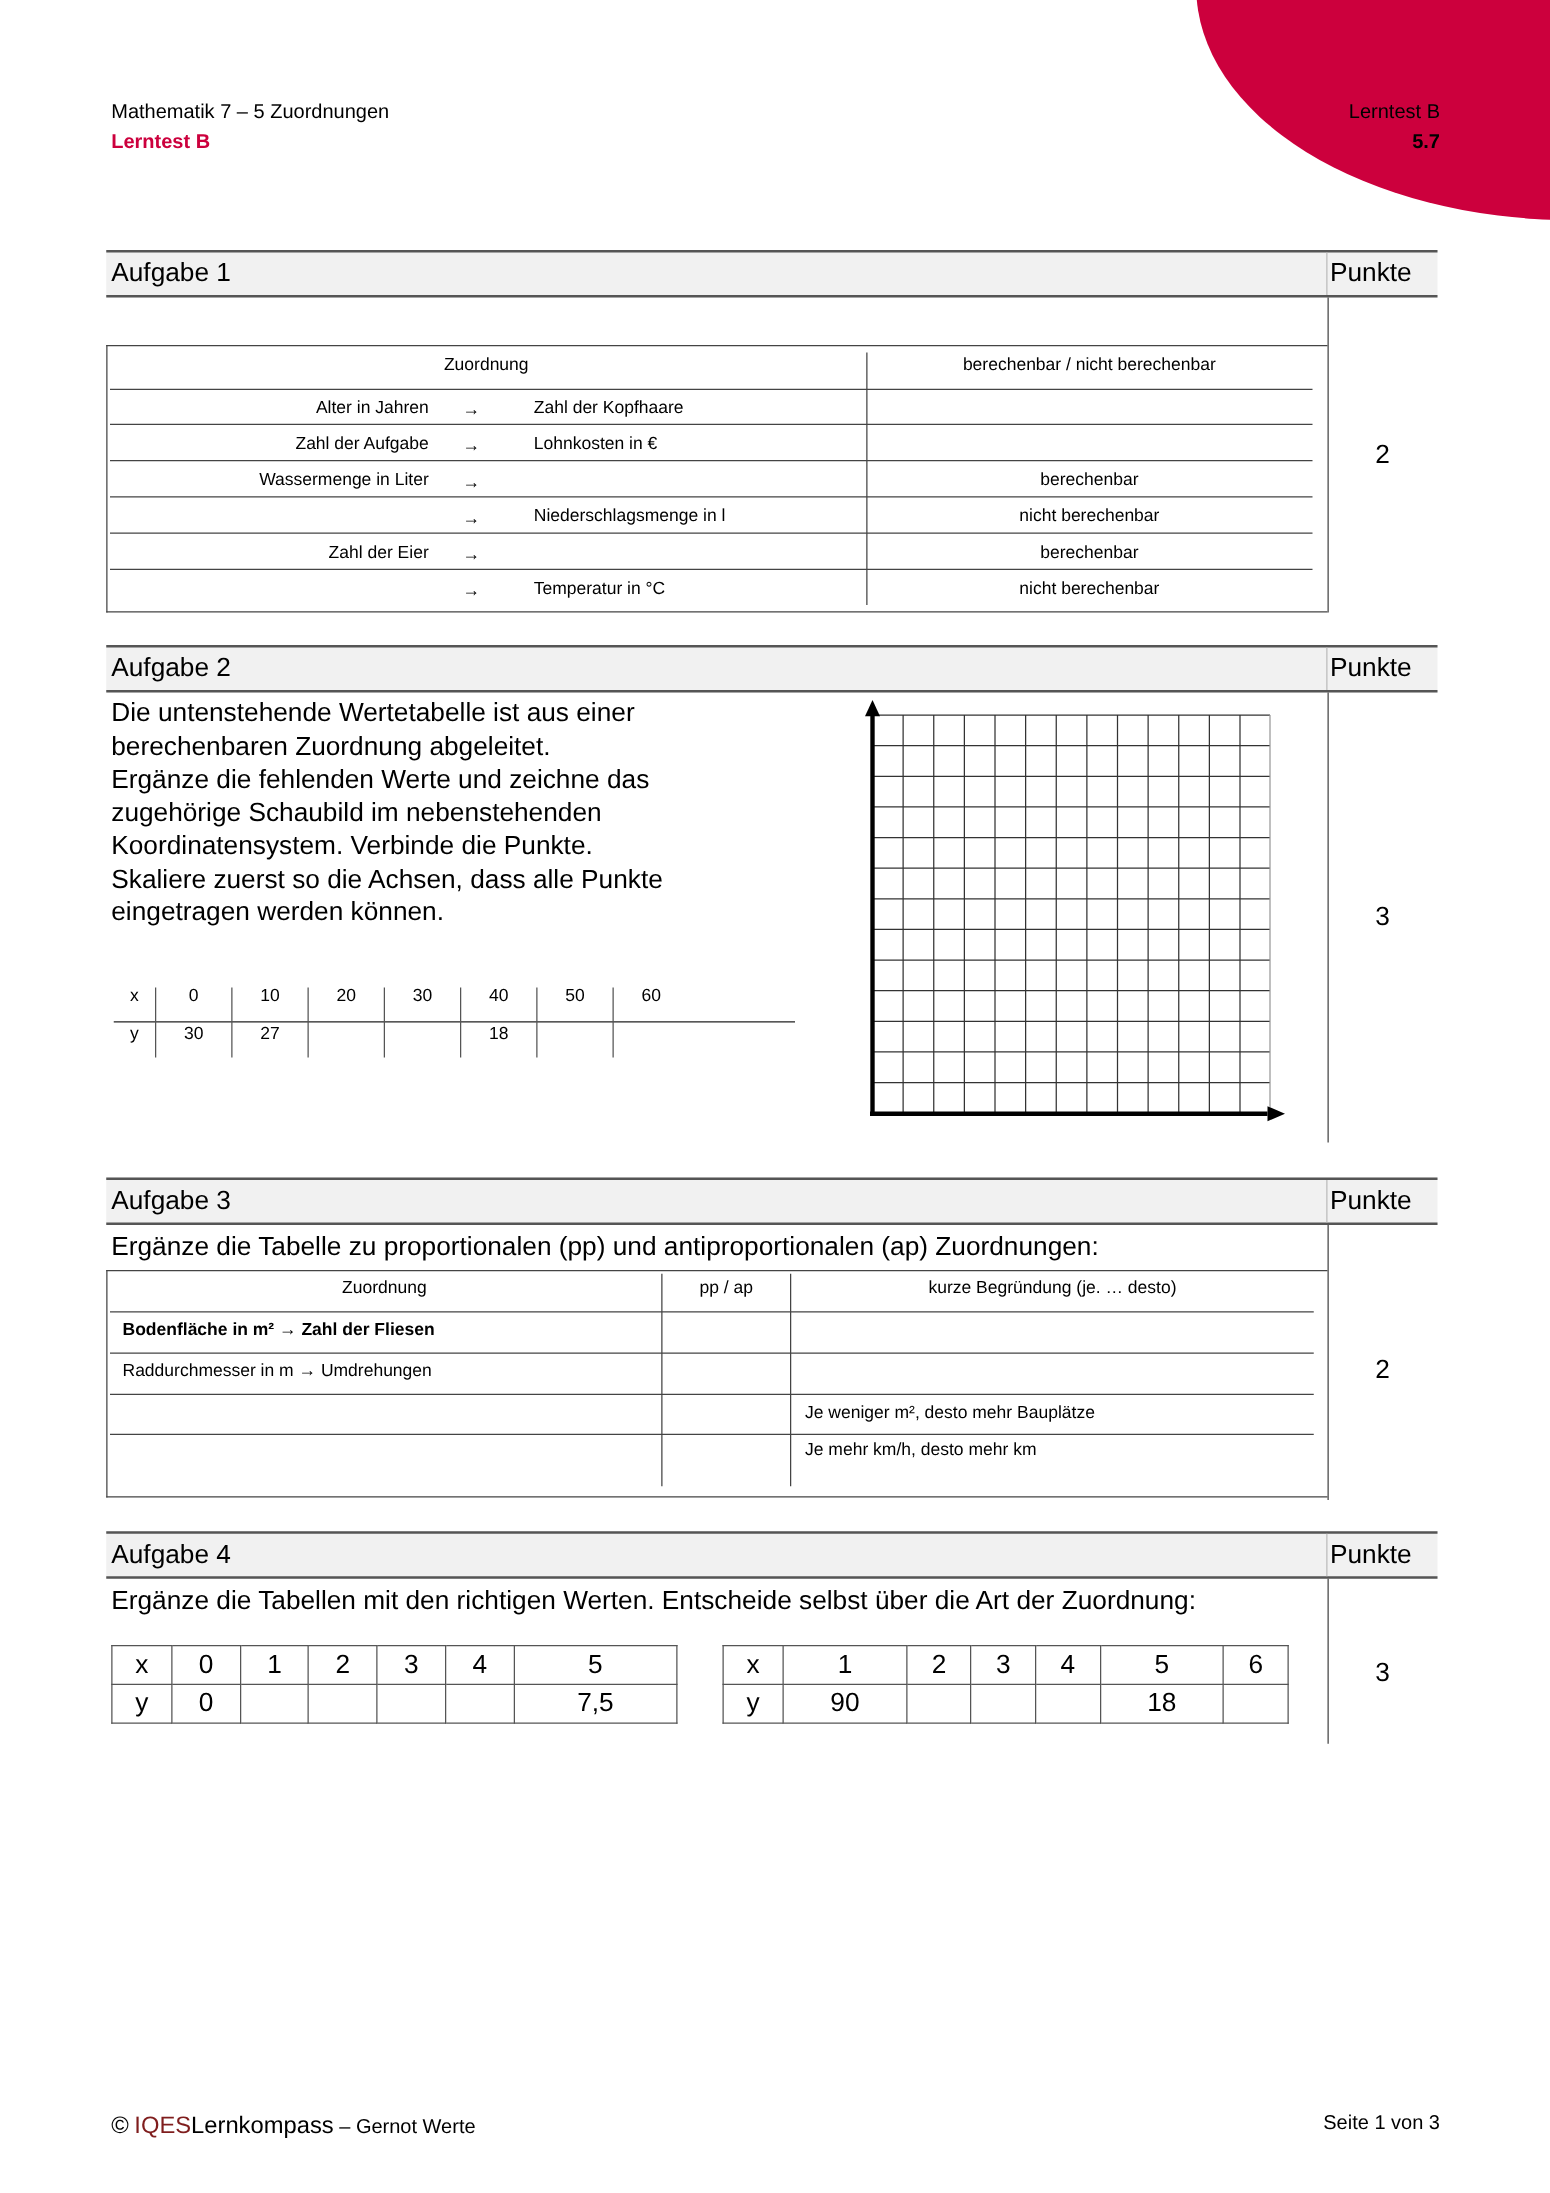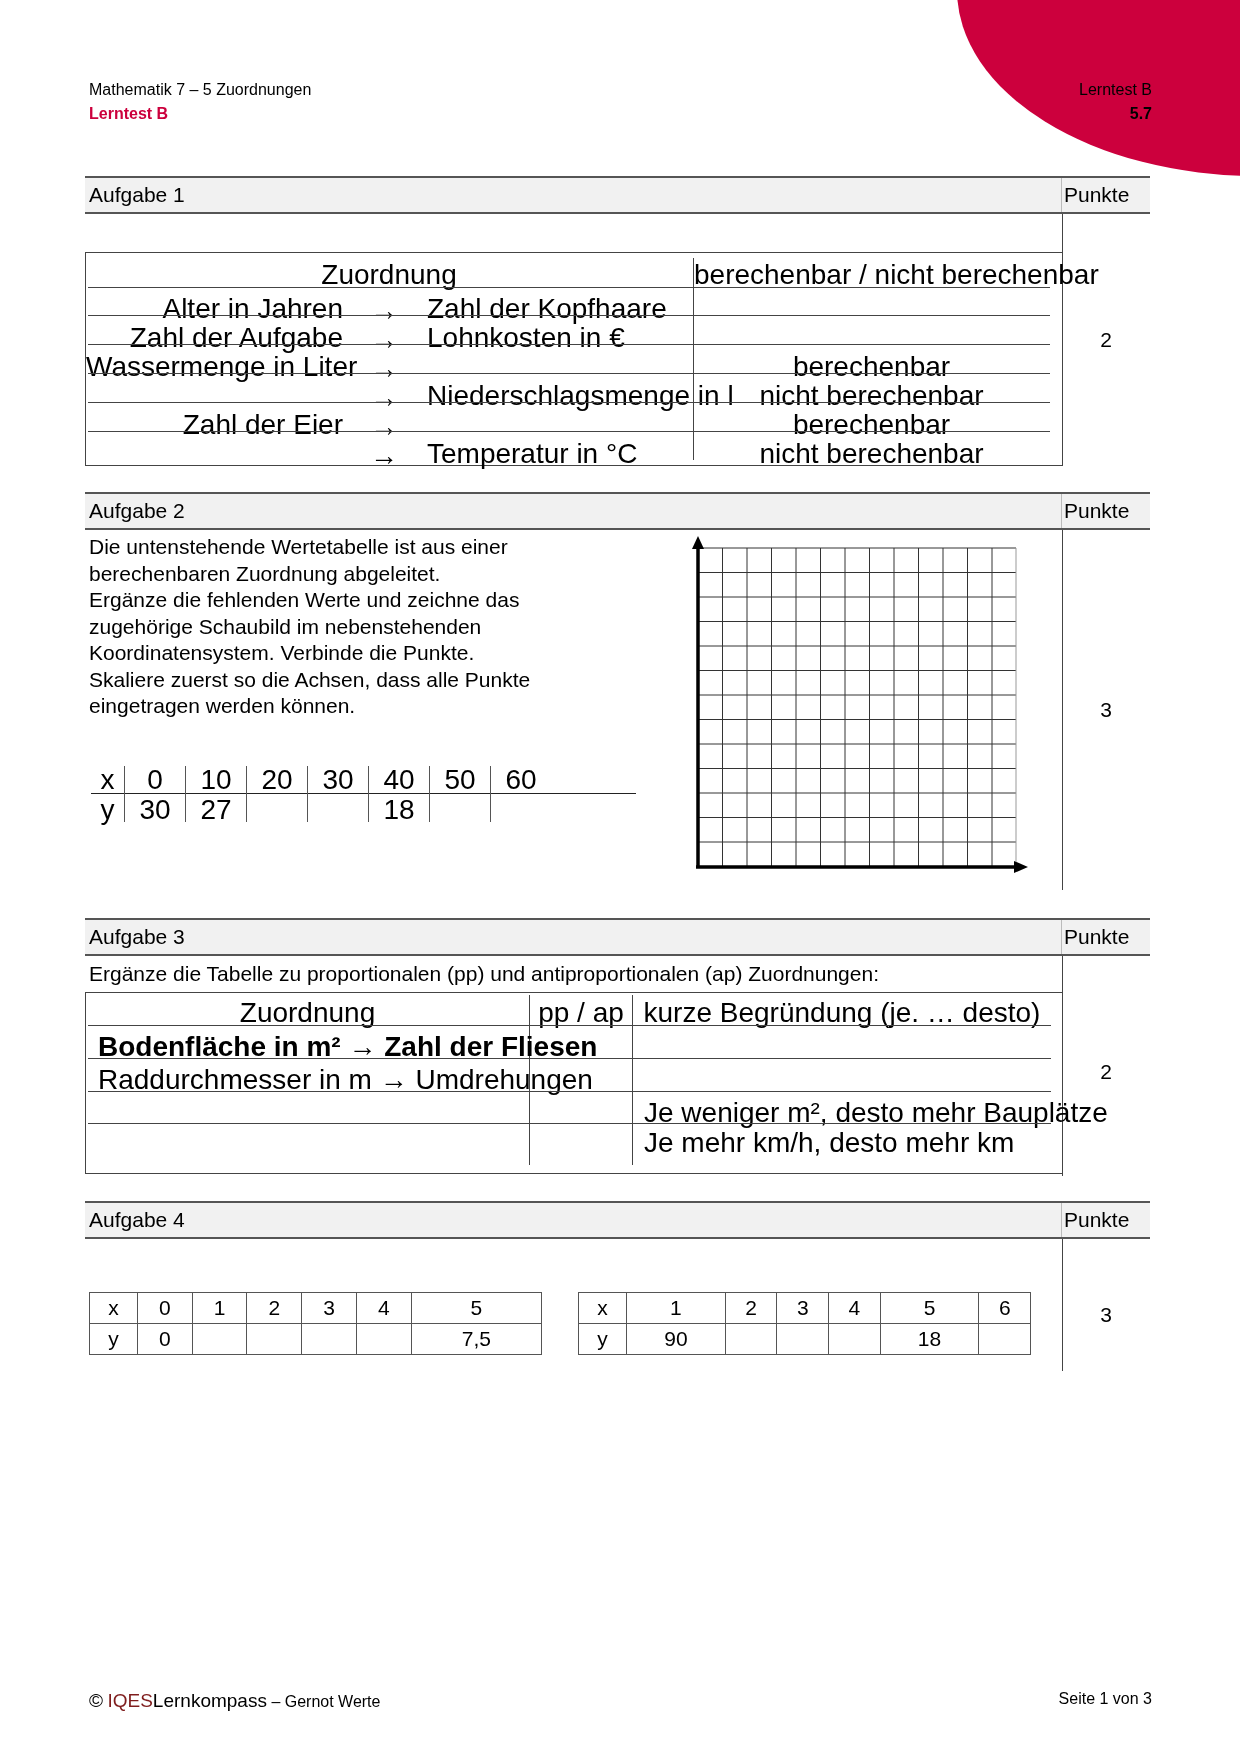--- a/index.html
+++ b/index.html
@@ -2,33 +2,33 @@
 <html><head>
 <meta charset="utf-8">
 <style>
   html,body{margin:0;padding:0;background:#fff;}
   body{width:1240px;height:1754px;position:relative;overflow:hidden;font-family:"Liberation Sans",sans-serif;color:#000;}
   .red-corner{position:absolute;left:957px;top:-10px;width:300px;height:186px;background:#cc003d;border-bottom-left-radius:300px 186px;}
   .hdr-left{position:absolute;left:89px;top:78px;font-size:16px;line-height:24px;}
   .hdr-left .sub{color:#cc003d;font-weight:bold;}
   .hdr-right{position:absolute;right:88px;top:78px;font-size:16px;line-height:24px;text-align:right;}
   .hdr-right .num{font-weight:bold;}
-  .task{position:absolute;left:85px;width:1065px;}
+  .task{position:absolute;left:85px;width:1065px;margin-top:24px;}
   .task-head{position:relative;height:34px;border-top:2px solid #555;border-bottom:2px solid #555;background:#f1f1f1;}
   .task-head .title{position:absolute;left:4px;top:5px;font-size:21px;}
   .task-head .pk{position:absolute;left:979px;top:5px;font-size:21px;}
   .task-head .sep{position:absolute;left:976px;top:0;bottom:0;border-left:1px solid #bbb;}
   .body{position:relative;}
   .body .vline{position:absolute;left:977px;top:0;border-left:1.5px solid #444;}
   .punkte{position:absolute;left:977px;width:88px;text-align:center;font-size:21px;}
   .intro{position:absolute;left:4px;font-size:21px;}
   .box{position:absolute;left:0;border:1.5px solid #444;border-right:none;}
   .hline{position:absolute;border-top:1.5px solid #444;}
   .vsep{position:absolute;border-left:1.5px solid #444;}
-  .txt{position:absolute;font-size:28px;white-space:nowrap;}
+  .txt{position:absolute;font-size:14px;white-space:nowrap;}
   .c{text-align:center;}
   .r{text-align:right;}
   table.vt{position:absolute;border-collapse:collapse;font-size:21px;}
   table.vt td{border:1.5px solid #555;text-align:center;height:30px;padding:0;}
   .grid{position:absolute;}
   .footer-l{position:absolute;left:89px;top:1690px;font-size:16px;}
   .footer-l .iq{color:#7f1d1d;font-size:19px;}
   .footer-l .lk{font-size:19px;}
   .footer-r{position:absolute;right:88px;top:1690px;font-size:16px;}
 </style>
@@ -229,20 +229,21 @@
 </div>
 
 <div class="task" style="top:1201px;">
   <div class="task-head">
     <span class="title">Aufgabe 4</span>
     <span class="sep"></span>
     <span class="pk">Punkte</span>
   </div>
   <div class="body" style="height:132px;">
     <div class="vline" style="height:132px;"></div>
+    <div class="intro" style="top:6px;">Ergänze die Tabellen mit den richtigen Werten. Entscheide selbst über die Art der Zuordnung:</div>
     <div class="punkte" style="top:64px;">3</div>
 
     <table class="vt" style="left:4px;top:53px;width:453px;">
       <tbody>
           <tr>
         <td style="width:47px">x</td>
         <td>0</td>
         <td>1</td>
         <td>2</td>
         <td>3</td>

